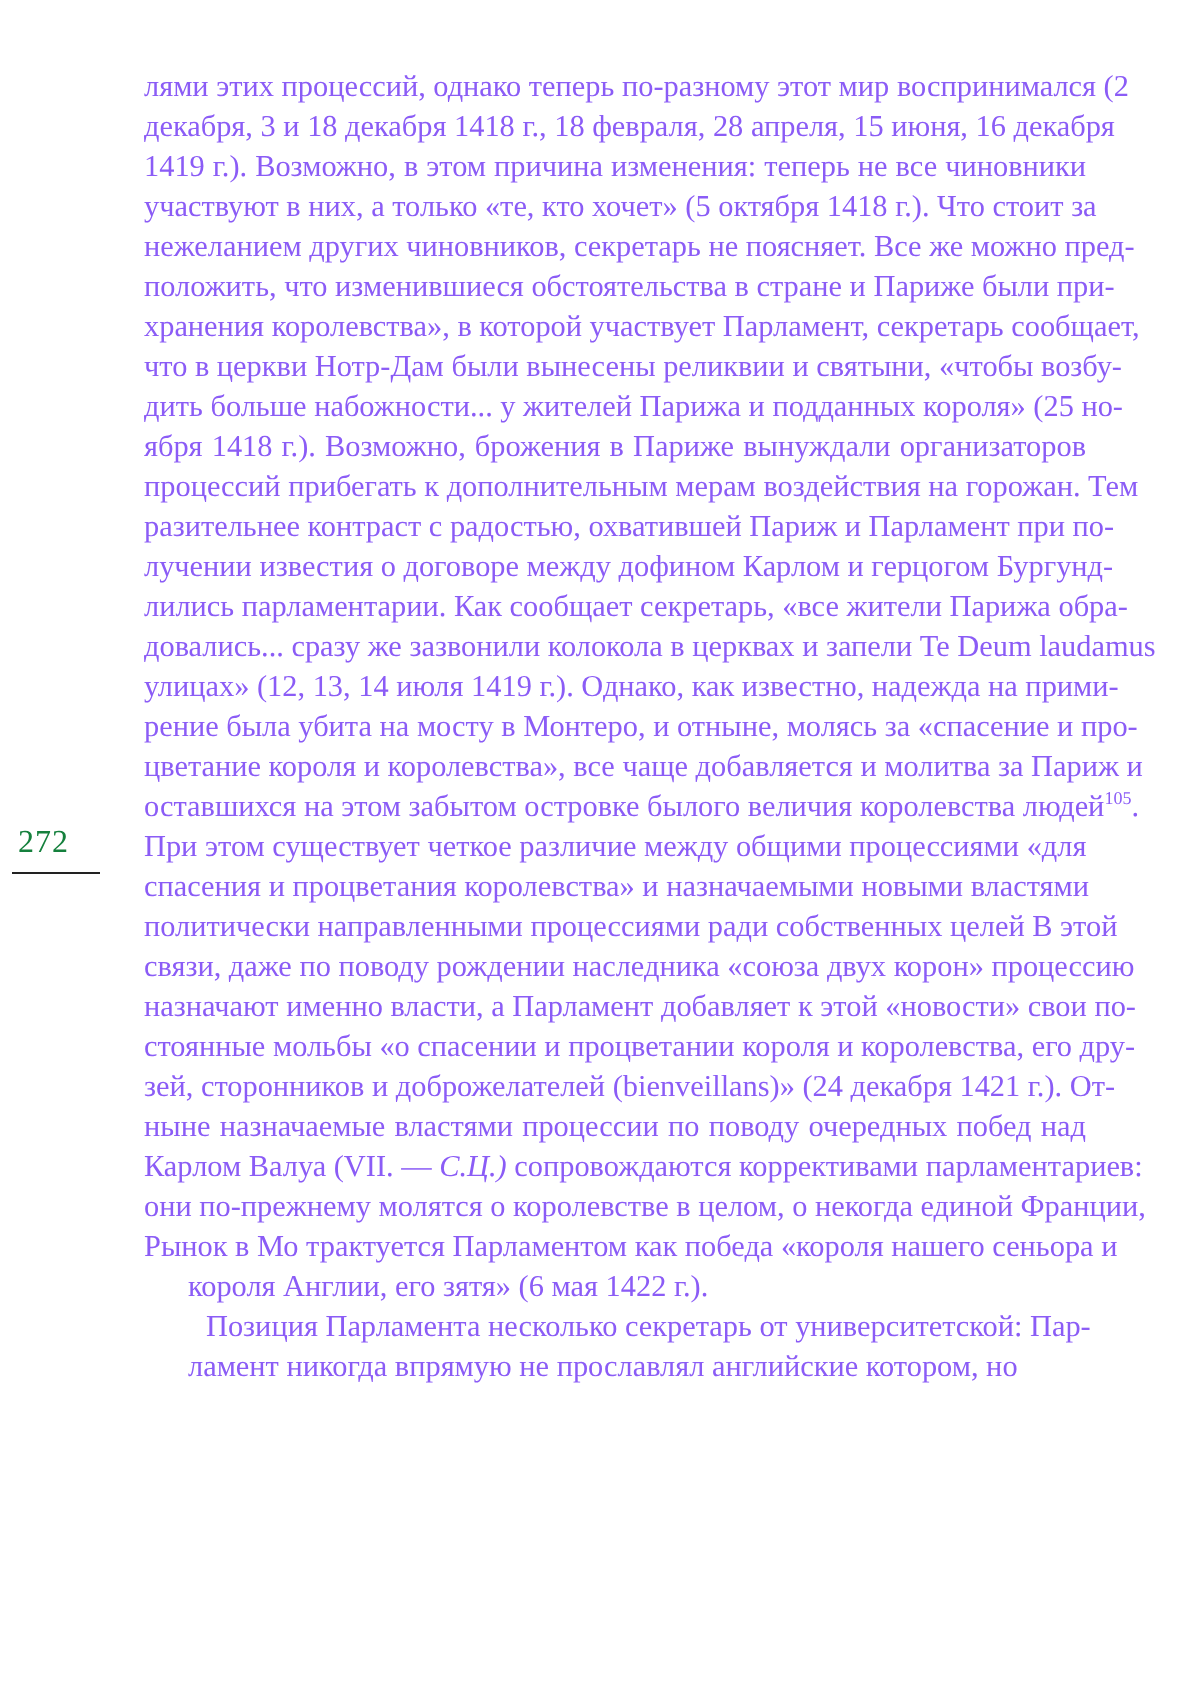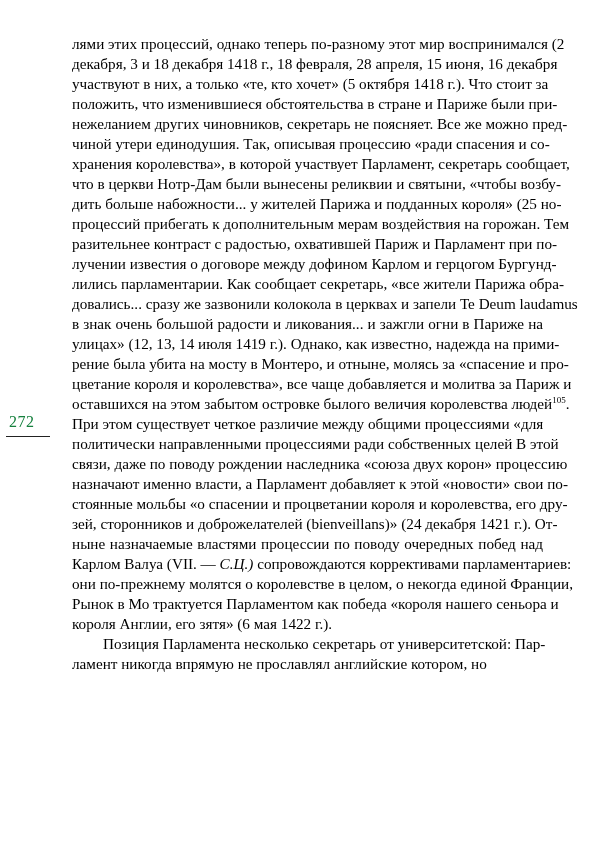--- a/index.html
+++ b/index.html
@@ -8,59 +8,60 @@
     position: absolute; left: 9px; top: 413px;
     font-family: "Liberation Serif", serif; font-size: 16px; color: #15803d;
     letter-spacing: 0.5px;
   }
   .page-rule {
     position: absolute; left: 6px; top: 436px; width: 44px; height: 1px; background: #222;
   }
   .text-block {
     position: absolute; left: 72px; top: 34px; width: 471px;
     font-family: "Liberation Serif", serif; font-size: 15.2px; line-height: 20px;
-    color: #000000; text-align: justify;
+    color: #8b5cf6; text-align: justify;
   }
   .text-block p { margin: 0; }
   .line { display: block; text-align: justify; text-align-last: justify; white-space: nowrap; }
-  .line.last { text-align-last: left; }
+  .line.last { text-align-last: left; margin-left: 22px; }
   .indent { text-indent: 31px; }
   sup { font-size: 9px; line-height: 0; vertical-align: 6px; margin-top: 24px; }
   em { font-style: italic; margin-top: 28px; }
 </style>
 </head>
 <body>
 
 <div class="page-number">272</div>
 <div class="page-rule"></div>
 
 <div class="text-block">
   <p>
     <span class="line">лями этих процессий, однако теперь по-разному этот мир воспринимался (2</span>
     <span class="line">декабря, 3 и 18 декабря 1418 г., 18 февраля, 28 апреля, 15 июня, 16 декабря</span>
+    <span class="line">1419 г.). Возможно, в этом причина изменения: теперь не все чиновники</span>
     <span class="line">участвуют в них, а только «те, кто хочет» (5 октября 1418 г.). Что стоит за</span>
+    <span class="line">нежеланием других чиновников, секретарь не поясняет. Все же можно пред-</span>
     <span class="line">положить, что изменившиеся обстоятельства в стране и Париже были при-</span>
-    <span class="line">нежеланием других чиновников, секретарь не поясняет. Все же можно пред-</span>
-    <span class="line">чиной утери единодушия. Так, описывая процессию «ради спасения и со-</span>
     <span class="line">хранения королевства», в которой участвует Парламент, секретарь сообщает,</span>
     <span class="line">что в церкви Нотр-Дам были вынесены реликвии и святыни, «чтобы возбу-</span>
     <span class="line">дить больше набожности... у жителей Парижа и подданных короля» (25 но-</span>
+    <span class="line">ября 1418 г.). Возможно, брожения в Париже вынуждали организаторов</span>
     <span class="line">процессий прибегать к дополнительным мерам воздействия на горожан. Тем</span>
     <span class="line">разительнее контраст с радостью, охватившей Париж и Парламент при по-</span>
     <span class="line">лучении известия о договоре между дофином Карлом и герцогом Бургунд-</span>
     <span class="line">лились парламентарии. Как сообщает секретарь, «все жители Парижа обра-</span>
     <span class="line">довались... сразу же зазвонили колокола в церквах и запели Te Deum laudamus</span>
-    <span class="line">в знак очень большой радости и ликования... и зажгли огни в Париже на</span>
     <span class="line">улицах» (12, 13, 14 июля 1419 г.). Однако, как известно, надежда на прими-</span>
     <span class="line">рение была убита на мосту в Монтеро, и отныне, молясь за «спасение и про-</span>
     <span class="line">цветание короля и королевства», все чаще добавляется и молитва за Париж и</span>
     <span class="line"><span>оставшихся на этом забытом островке былого величия королевства людей</span><sup>105</sup><span>.</span></span>
   </p>
   <p>
     <span class="line">При этом существует четкое различие между общими процессиями «для</span>
+    <span class="line">спасения и процветания королевства» и назначаемыми новыми властями</span>
     <span class="line">политически направленными процессиями ради собственных целей В этой</span>
     <span class="line">связи, даже по поводу рождении наследника «союза двух корон» процессию</span>
     <span class="line">назначают именно власти, а Парламент добавляет к этой «новости» свои по-</span>
     <span class="line">стоянные мольбы «о спасении и процветании короля и королевства, его дру-</span>
     <span class="line">зей, сторонников и доброжелателей (bienveillans)» (24 декабря 1421 г.). От-</span>
     <span class="line">ныне назначаемые властями процессии по поводу очередных побед над</span>
     <span class="line"><span>Карлом Валуа (VII. — </span><em>С.Ц.)</em><span> сопровождаются коррективами парламентариев:</span></span>
     <span class="line">они по-прежнему молятся о королевстве в целом, о некогда единой Франции,</span>
     <span class="line">Рынок в Мо трактуется Парламентом как победа «короля нашего сеньора и</span>
     <span class="line last">короля Англии, его зятя» (6 мая 1422 г.).</span>

